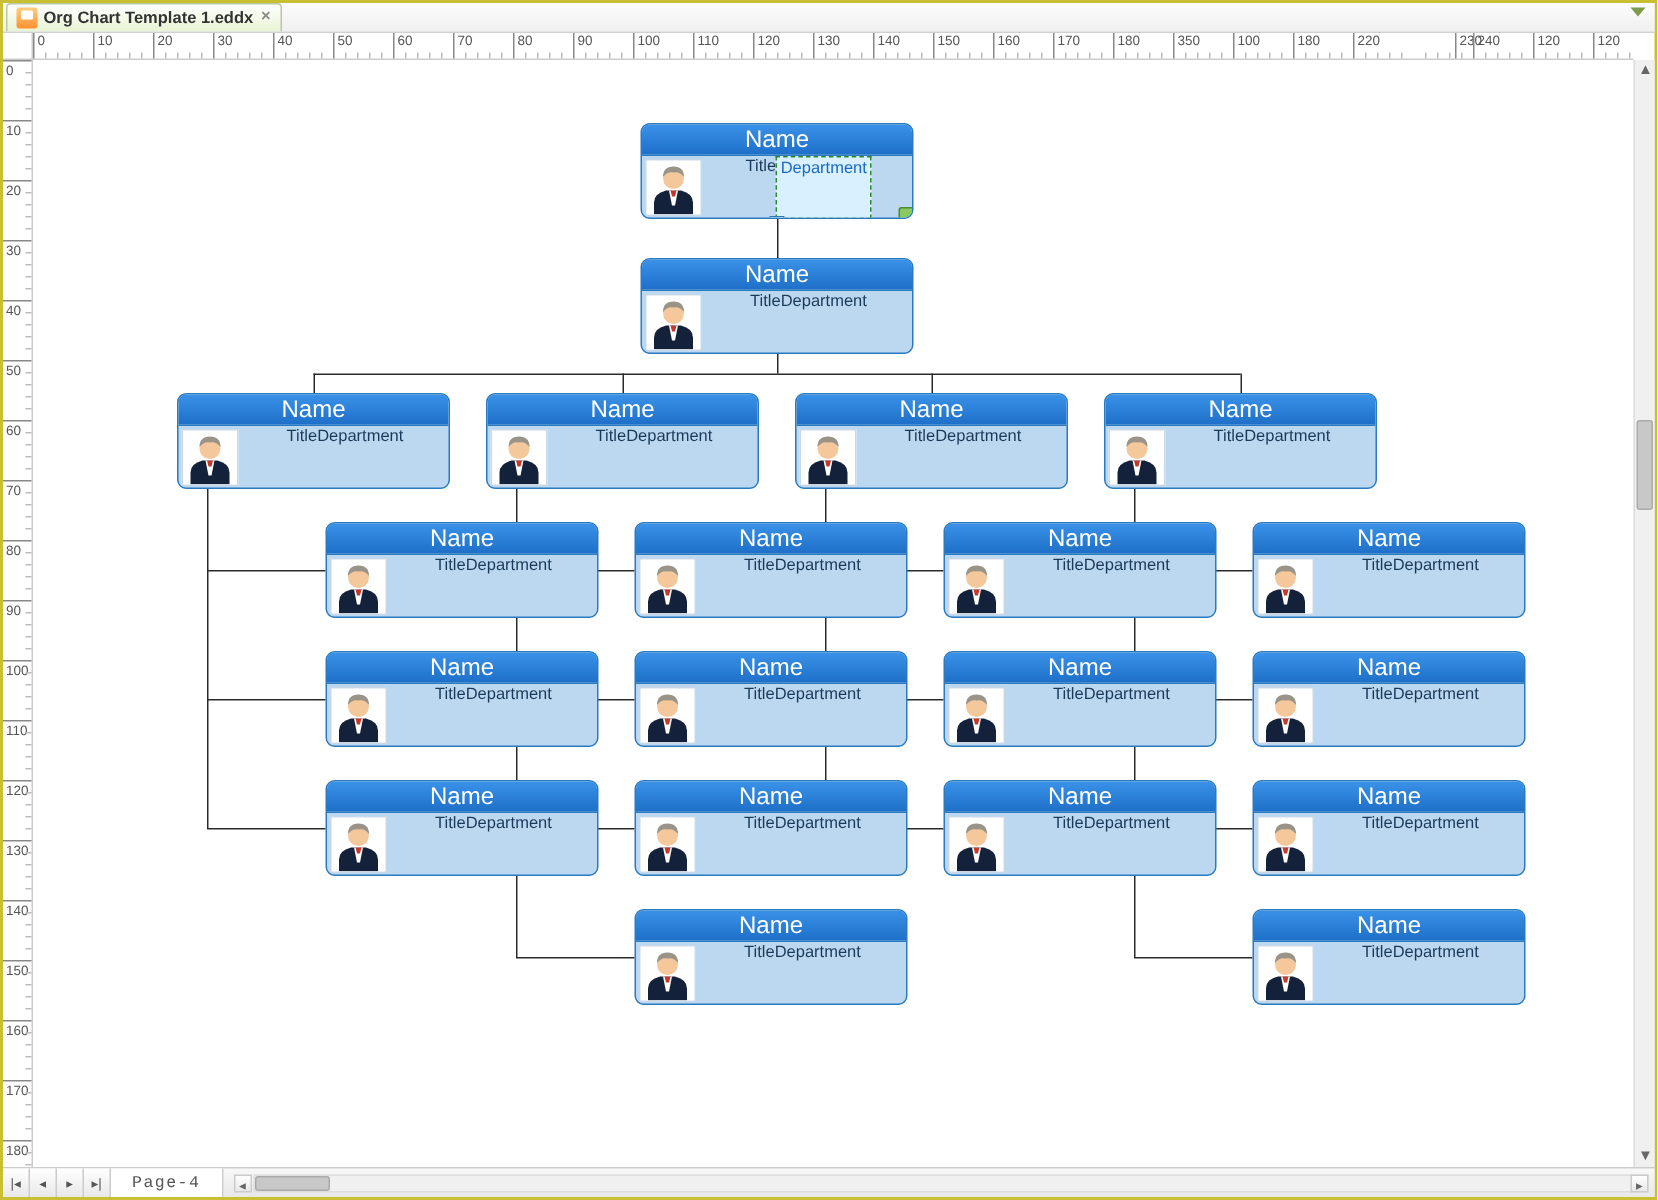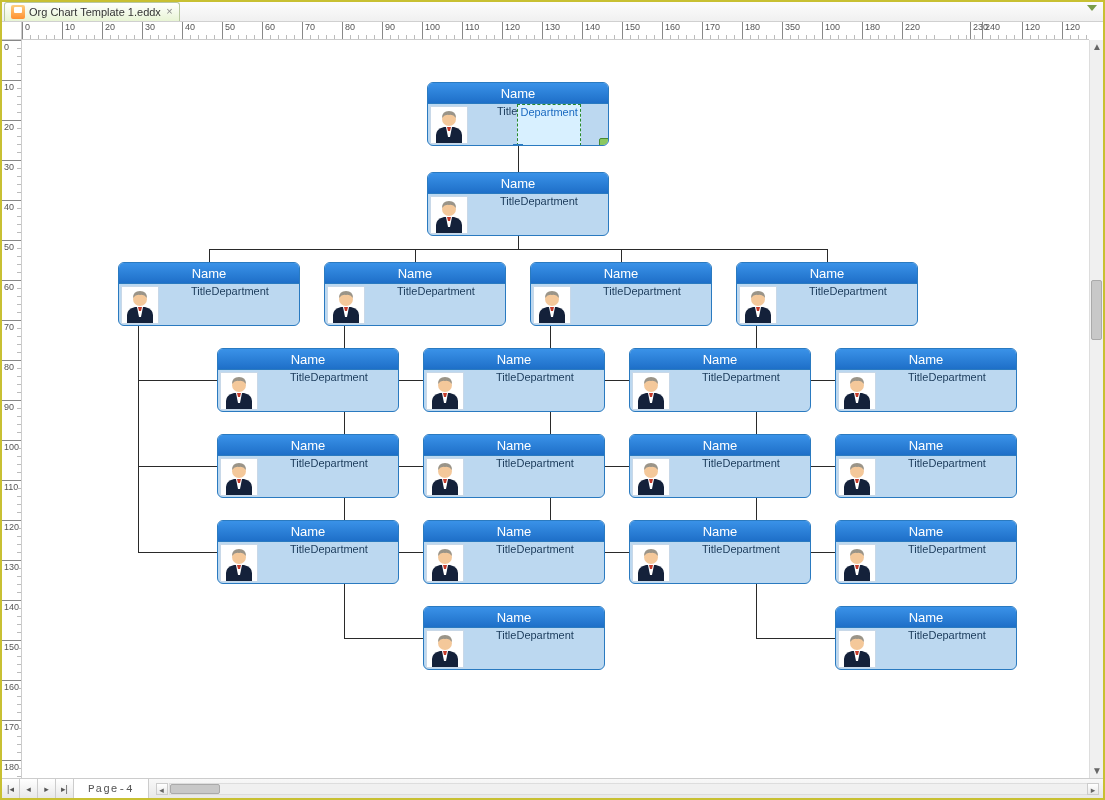--- a/index.html
+++ b/index.html
@@ -1,20 +1,20 @@
 <!DOCTYPE html>
 <html><head>
 <meta charset="utf-8">
 <style>
   * { box-sizing: border-box; margin: 0; padding: 0; }
   html, body { width: 1105px; height: 800px; overflow: hidden; font-family: Arial, sans-serif; font-size: 12px; background: #fff; }
   .app-frame { width: 1105px; height: 800px; border: 2px solid #c8c032; position: relative; background: #fff; }
 
   
-  .tab-bar { height: 20px; background: linear-gradient(#fcfcfc,#f0f0f0); border-bottom: 1px solid #d0d0d0; display: flex; align-items: flex-start; padding-left: 2px; position: relative; }
+  .tab-bar { height: 20px; background: linear-gradient(#fcfcfc,#f0f0f0); border-bottom: 1px solid #d0d0d0; display: flex; align-items: flex-start; padding-left: 2px; position: relative; font-weight: bold; }
   .tab { display: flex; align-items: center; gap: 4px; height: 19px; padding: 2px 18px 2px 6px; background: linear-gradient(#fff,#e8f4d4); border: 1px solid #b8c8a0; border-bottom: none; border-radius: 3px 3px 0 0; font-size: 11px; color: #333; position: relative; }
   .tab .doc-icon { width: 14px; height: 14px; background: linear-gradient(#ffd080,#ff9030); border-radius: 2px; position: relative; }
   .tab .doc-icon::after { content:""; position:absolute; top:2px; left:3px; width:8px; height:6px; background:#fff; border-radius:1px; }
   .tab .close { position:absolute; right:4px; top:3px; width:11px; height:11px; color:#888; font-size:11px; line-height:11px; text-align:center; }
   .tab-dropdown { position:absolute; right:6px; top:3px; width:0; height:0; border-left:5px solid transparent; border-right:5px solid transparent; border-top:6px solid #7a9c4a; }
 
   
   .hruler { position:absolute; top:20px; left:20px; right:14px; height:18px; background:#fff; border-bottom:1px solid #ccc; overflow:hidden; }
   .vruler { position:absolute; top:38px; left:0; width:20px; bottom:20px; background:#fff; border-right:1px solid #ccc; overflow:hidden; }
   .ruler-corner { position:absolute; top:20px; left:0; width:20px; height:18px; background:#fff; border-right:1px solid #ccc; border-bottom:1px solid #ccc; }
@@ -39,21 +39,21 @@
   .hscroll { flex:1; height:12px; margin:4px 4px 4px 20px; background:#f0f0f0; border:1px solid #ddd; position:relative; }
   .hscroll .thumb { position:absolute; top:0; bottom:0; left:0; width:50px; background:#c8c8c8; border:1px solid #aaa; border-radius:2px; }
   .hscroll .arrow { position:absolute; top:-1px; width:12px; height:12px; text-align:center; color:#666; font-size:9px; line-height:12px; background:linear-gradient(#fff,#e8e8e8); border:1px solid #ccc; }
   .hscroll .arrow.l { left:-14px; }
   .hscroll .arrow.r { right:-1px; }
 
   
   .canvas { position:relative; width:100%; height:100%; }
   .conn { position:absolute; background:#2a2a2a; }
   .node { position:absolute; width:182px; height:64px; border:1px solid #2a7ac0; border-radius:6px; background:#bcd8f0; overflow:hidden; }
-  .node .hdr { height:21px; background:linear-gradient(#3a92e8,#1e6fc8); color:#fff; font-size:13px; text-align:center; line-height:21px; border-bottom:1px solid #2a7ac0; }
+  .node .hdr { height:21px; background:linear-gradient(#3a92e8,#1e6fc8); color:#fff; font-size:16px; text-align:center; line-height:21px; border-bottom:1px solid #2a7ac0; }
   .node .body { display:flex; height:42px; }
   .node .photo { width:38px; height:38px; margin:2px; background:#fff; border:1px solid #c8d8e8; display:flex; align-items:flex-end; justify-content:center; overflow:hidden; }
   .node .info { flex:1; text-align:center; font-size:11px; color:#1a3a5a; display:flex; flex-direction:row; justify-content:center; line-height:14px; }
   .node.selected .info .dept { border:1px dashed #2a8a2a; background:#d8f0ff; padding:0 2px; color:#1a6ac0; }
   .node .green-handle { position:absolute; right:-3px; bottom:-3px; width:12px; height:10px; background:#8ac860; border:1px solid #4a8a30; border-radius:2px; }
   .node .blue-port { position:absolute; left:50%; bottom:-9px; margin-left:-5px; width:10px; height:10px; background:#fff; border:1px solid #2a7ac0; }
   .node .blue-port::after { content:""; position:absolute; top:2px; left:2px; width:4px; height:4px; background:#3a92e8; }
 
   
   .avatar { width:34px; height:36px; }

